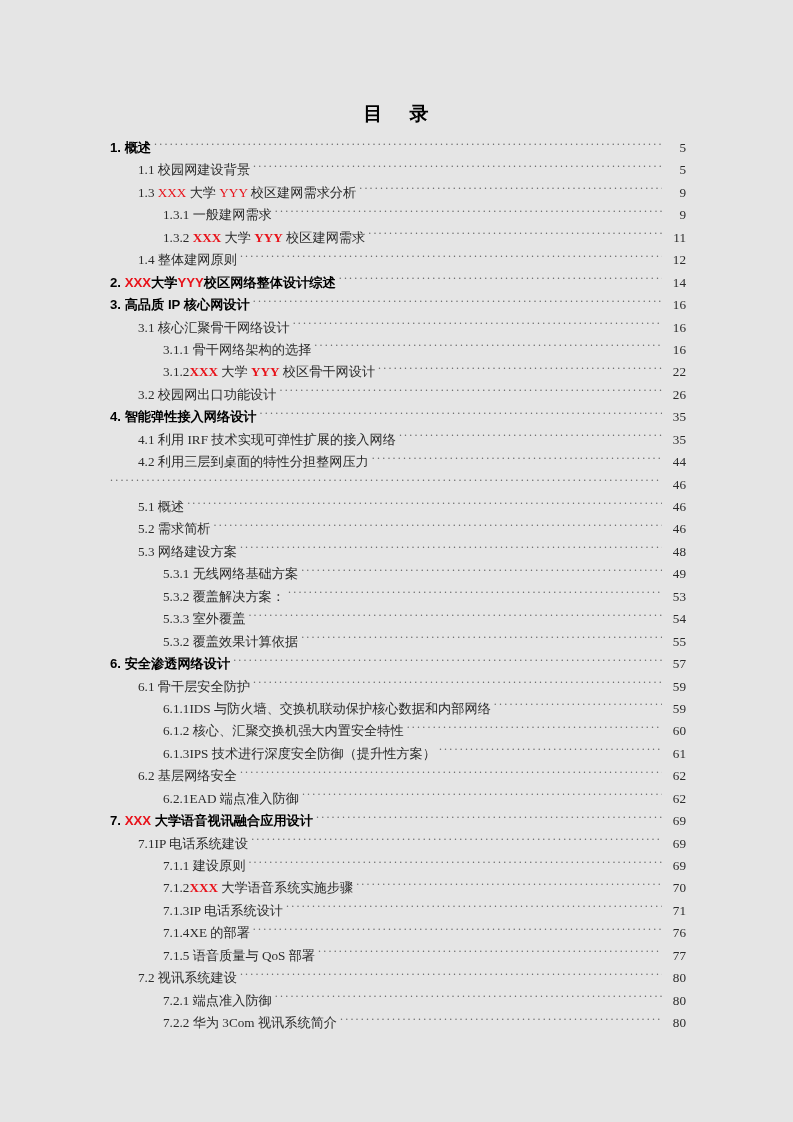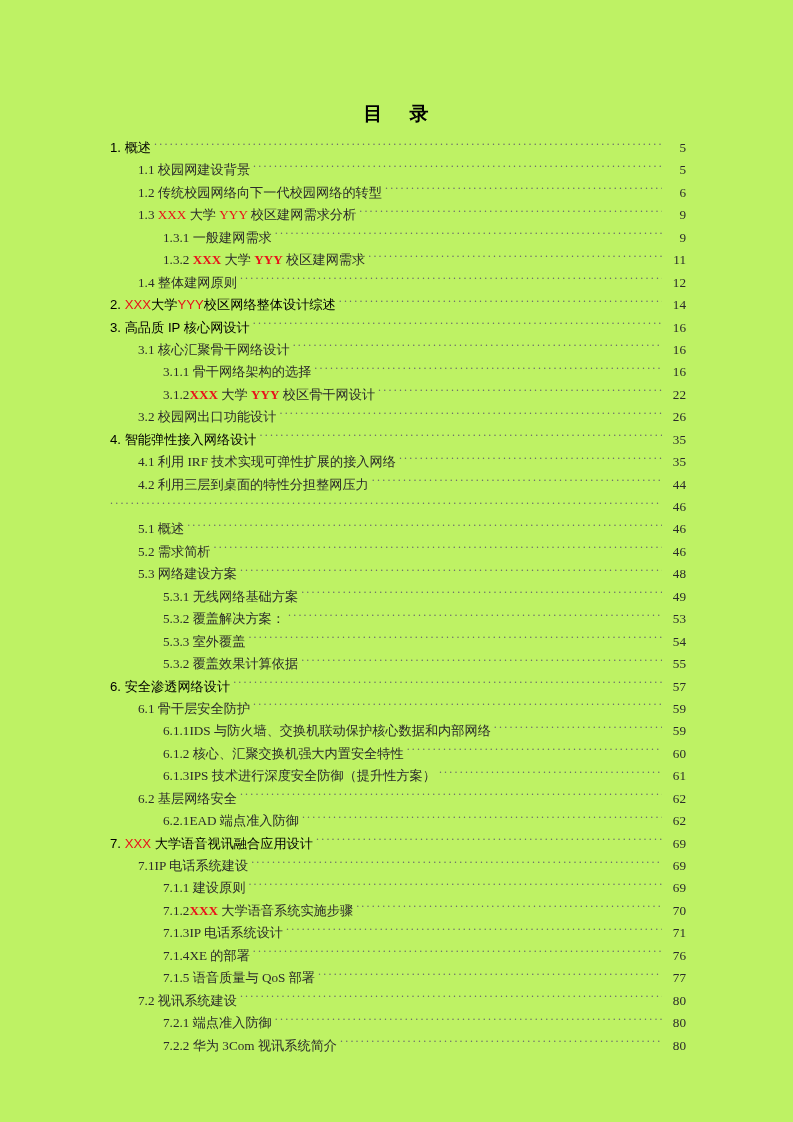--- a/index.html
+++ b/index.html
@@ -16,21 +16,21 @@
     position: relative;
     overflow: hidden;
   }
 
   #page {
     position: absolute;
     left: 0;
     top: 0;
     width: 793px;
     height: 1122px;
-    background: #bef264;
+    background: #e5e5e5;
   }
 
   #toc-title {
     position: absolute;
     left: 0;
     top: 101px;
     width: 793px;
     text-align: center;
     font-family: "Liberation Sans", "DejaVu Sans", sans-serif;
     font-weight: bold;
@@ -88,21 +88,21 @@
 
   
   .lvl1 { padding-left: 0px; }
   .lvl2 { padding-left: 28px; }
   .lvl3 { padding-left: 53px; }
 
   
   .face-sans-bold .toc-label,
   .face-sans-bold .toc-page {
     font-family: "Liberation Sans", "DejaVu Sans", sans-serif;
-    font-weight: normal;
+    font-weight: bold;
     color: #000000;
   }
   .face-sans-bold .toc-page {
     font-family: "Liberation Serif", "DejaVu Serif", serif;
     font-weight: normal;
     color: #2b2b2b;
   }
   .face-serif .toc-label { font-weight: normal; }
 
   
@@ -123,25 +123,20 @@
         <span class="toc-label"><span>1.</span> <span>概述</span></span>
         <span class="toc-leader"></span>
         <span class="toc-page">5</span>
       </div>
       <div class="toc-row lvl2 face-serif">
         <span class="toc-label"><span>1.1</span> <span>校园网建设背景</span></span>
         <span class="toc-leader"></span>
         <span class="toc-page">5</span>
       </div>
       <div class="toc-row lvl2 face-serif">
-        <span class="toc-label"><span>1.2</span> <span>传统校园网络向下一代校园网络的转型</span></span>
-        <span class="toc-leader"></span>
-        <span class="toc-page">6</span>
-      </div>
-      <div class="toc-row lvl2 face-serif">
         <span class="toc-label"><span>1.3</span> <span class="ph">XXX</span><span> 大学 </span><span class="ph">YYY</span><span> 校区建网需求分析</span></span>
         <span class="toc-leader"></span>
         <span class="toc-page">9</span>
       </div>
       <div class="toc-row lvl3 face-serif">
         <span class="toc-label"><span>1.3.1</span> <span>一般建网需求</span></span>
         <span class="toc-leader"></span>
         <span class="toc-page">9</span>
       </div>
       <div class="toc-row lvl3 face-serif">

